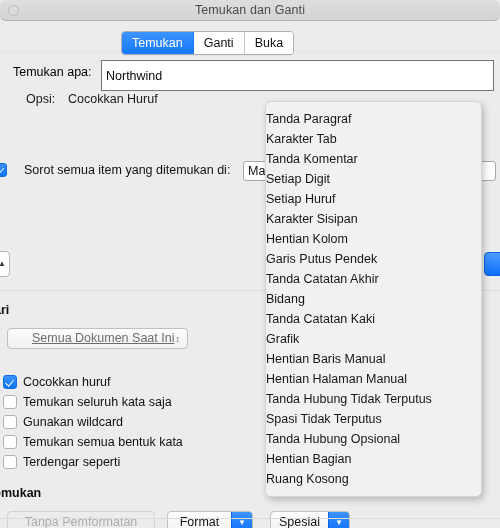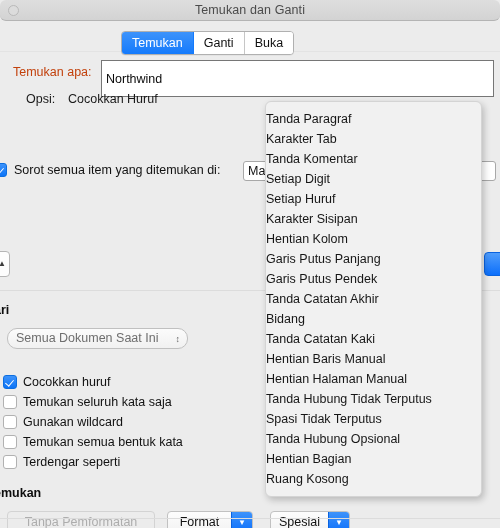--- a/index.html
+++ b/index.html
@@ -98,26 +98,26 @@
     left: 0; top: 29px;
     width: 500px; height: 1px;
     background: #e3e3e3;
   }
 
   
   #find-label {
     position: absolute;
     left: 13px; top: 43px;
     font-size: 12.5px;
-    color: #c2410c;
+    color: #000000;
   }
   #find-input {
     position: absolute;
     left: 101px; top: 38px;
-    width: 393px; height: 37px;
+    width: 393px; height: 31px;
     box-sizing: border-box;
     border: 1px solid #767676;
     background: #ffffff;
     font-family: "Liberation Sans", sans-serif;
     font-size: 12.5px;
     color: #0a0a0a;
     padding: 4px 4px;
     border-radius: 0;
     outline: none;
   }
@@ -155,21 +155,21 @@
   #highlight-row .cb::after {
     content: "";
     position: absolute;
     left: 3px; top: 2px;
     width: 4px; height: 7px;
     border: solid #ffffff;
     border-width: 0 1.6px 1.6px 0;
     transform: rotate(40deg);
   }
   #highlight-row .lbl {
-    margin-left: 7px;
+    margin-left: 17px;
     font-size: 12.5px;
     color: #111111;
     white-space: nowrap;
   }
   #highlight-select {
     position: absolute;
     left: 243px; top: 139px;
     width: 253px; height: 20px;
     box-sizing: border-box;
     background: #ffffff;
@@ -236,26 +236,27 @@
     color: #0d0d0d;
     white-space: nowrap;
   }
   #cari-select {
     position: absolute;
     left: 7px; top: 306px;
     width: 181px; height: 21px;
     box-sizing: border-box;
     background: linear-gradient(to bottom, #fbfbfb, #f1f1f1);
     border: 1px solid #c0c0c0;
-    border-radius: 10px;
+    border-radius: 4px;
     font-size: 12.5px;
     color: #6e6e6e;
     line-height: 19px;
-    padding-left: 8px;
-    white-space: nowrap;
+    padding-left: 24px;
+    white-space: nowrap;
+    text-decoration: underline;
   }
   #cari-select .chev {
     position: absolute;
     right: 7px; top: 3px;
     font-size: 9px;
     line-height: 14px;
     color: #666;
   }
 
   
@@ -464,25 +465,25 @@
   </div>
 
   <div id="popup">
       <div class="mi">Tanda Paragraf</div>
       <div class="mi">Karakter Tab</div>
       <div class="mi">Tanda Komentar</div>
       <div class="mi">Setiap Digit</div>
       <div class="mi">Setiap Huruf</div>
       <div class="mi">Karakter Sisipan</div>
       <div class="mi">Hentian Kolom</div>
-      <div class="mi">Garis Putus Panjang</div>
       <div class="mi">Garis Putus Pendek</div>
       <div class="mi">Tanda Catatan Akhir</div>
       <div class="mi">Bidang</div>
       <div class="mi">Tanda Catatan Kaki</div>
+      <div class="mi">Grafik</div>
       <div class="mi">Hentian Baris Manual</div>
       <div class="mi">Hentian Halaman Manual</div>
       <div class="mi">Tanda Hubung Tidak Terputus</div>
       <div class="mi">Spasi Tidak Terputus</div>
       <div class="mi">Tanda Hubung Opsional</div>
       <div class="mi">Hentian Bagian</div>
       <div class="mi">Ruang Kosong</div>
     </div>
 </div>
 

